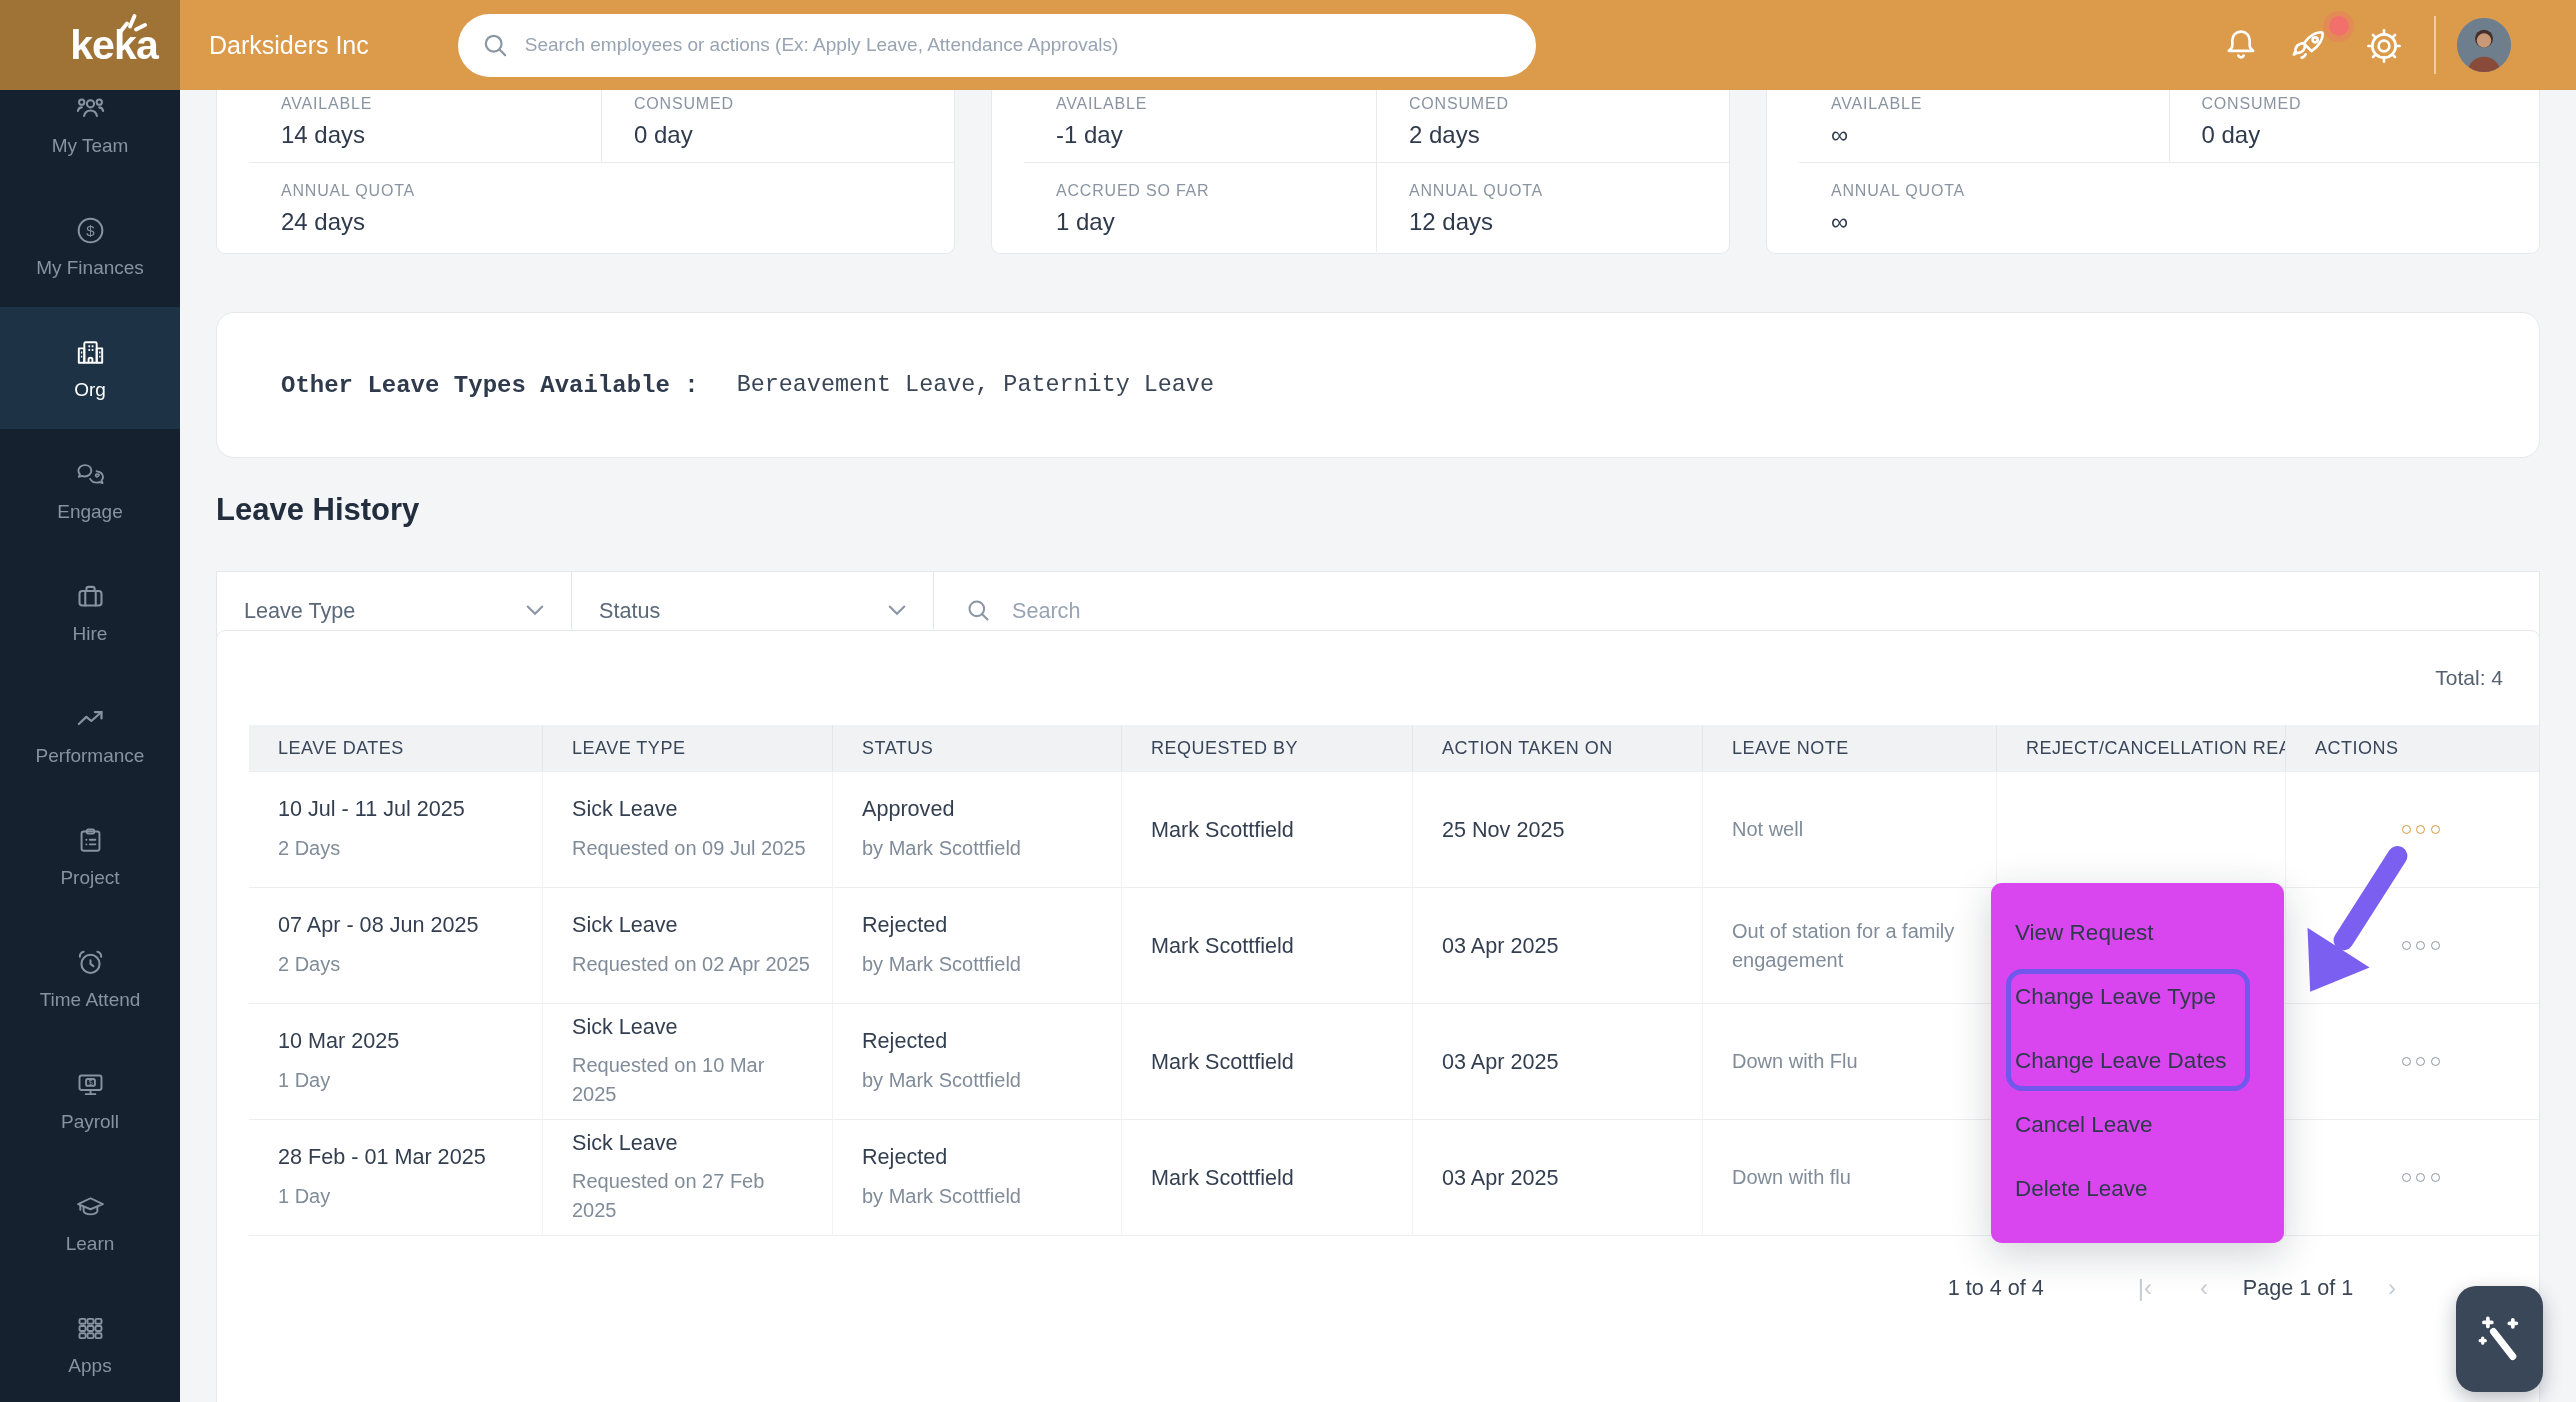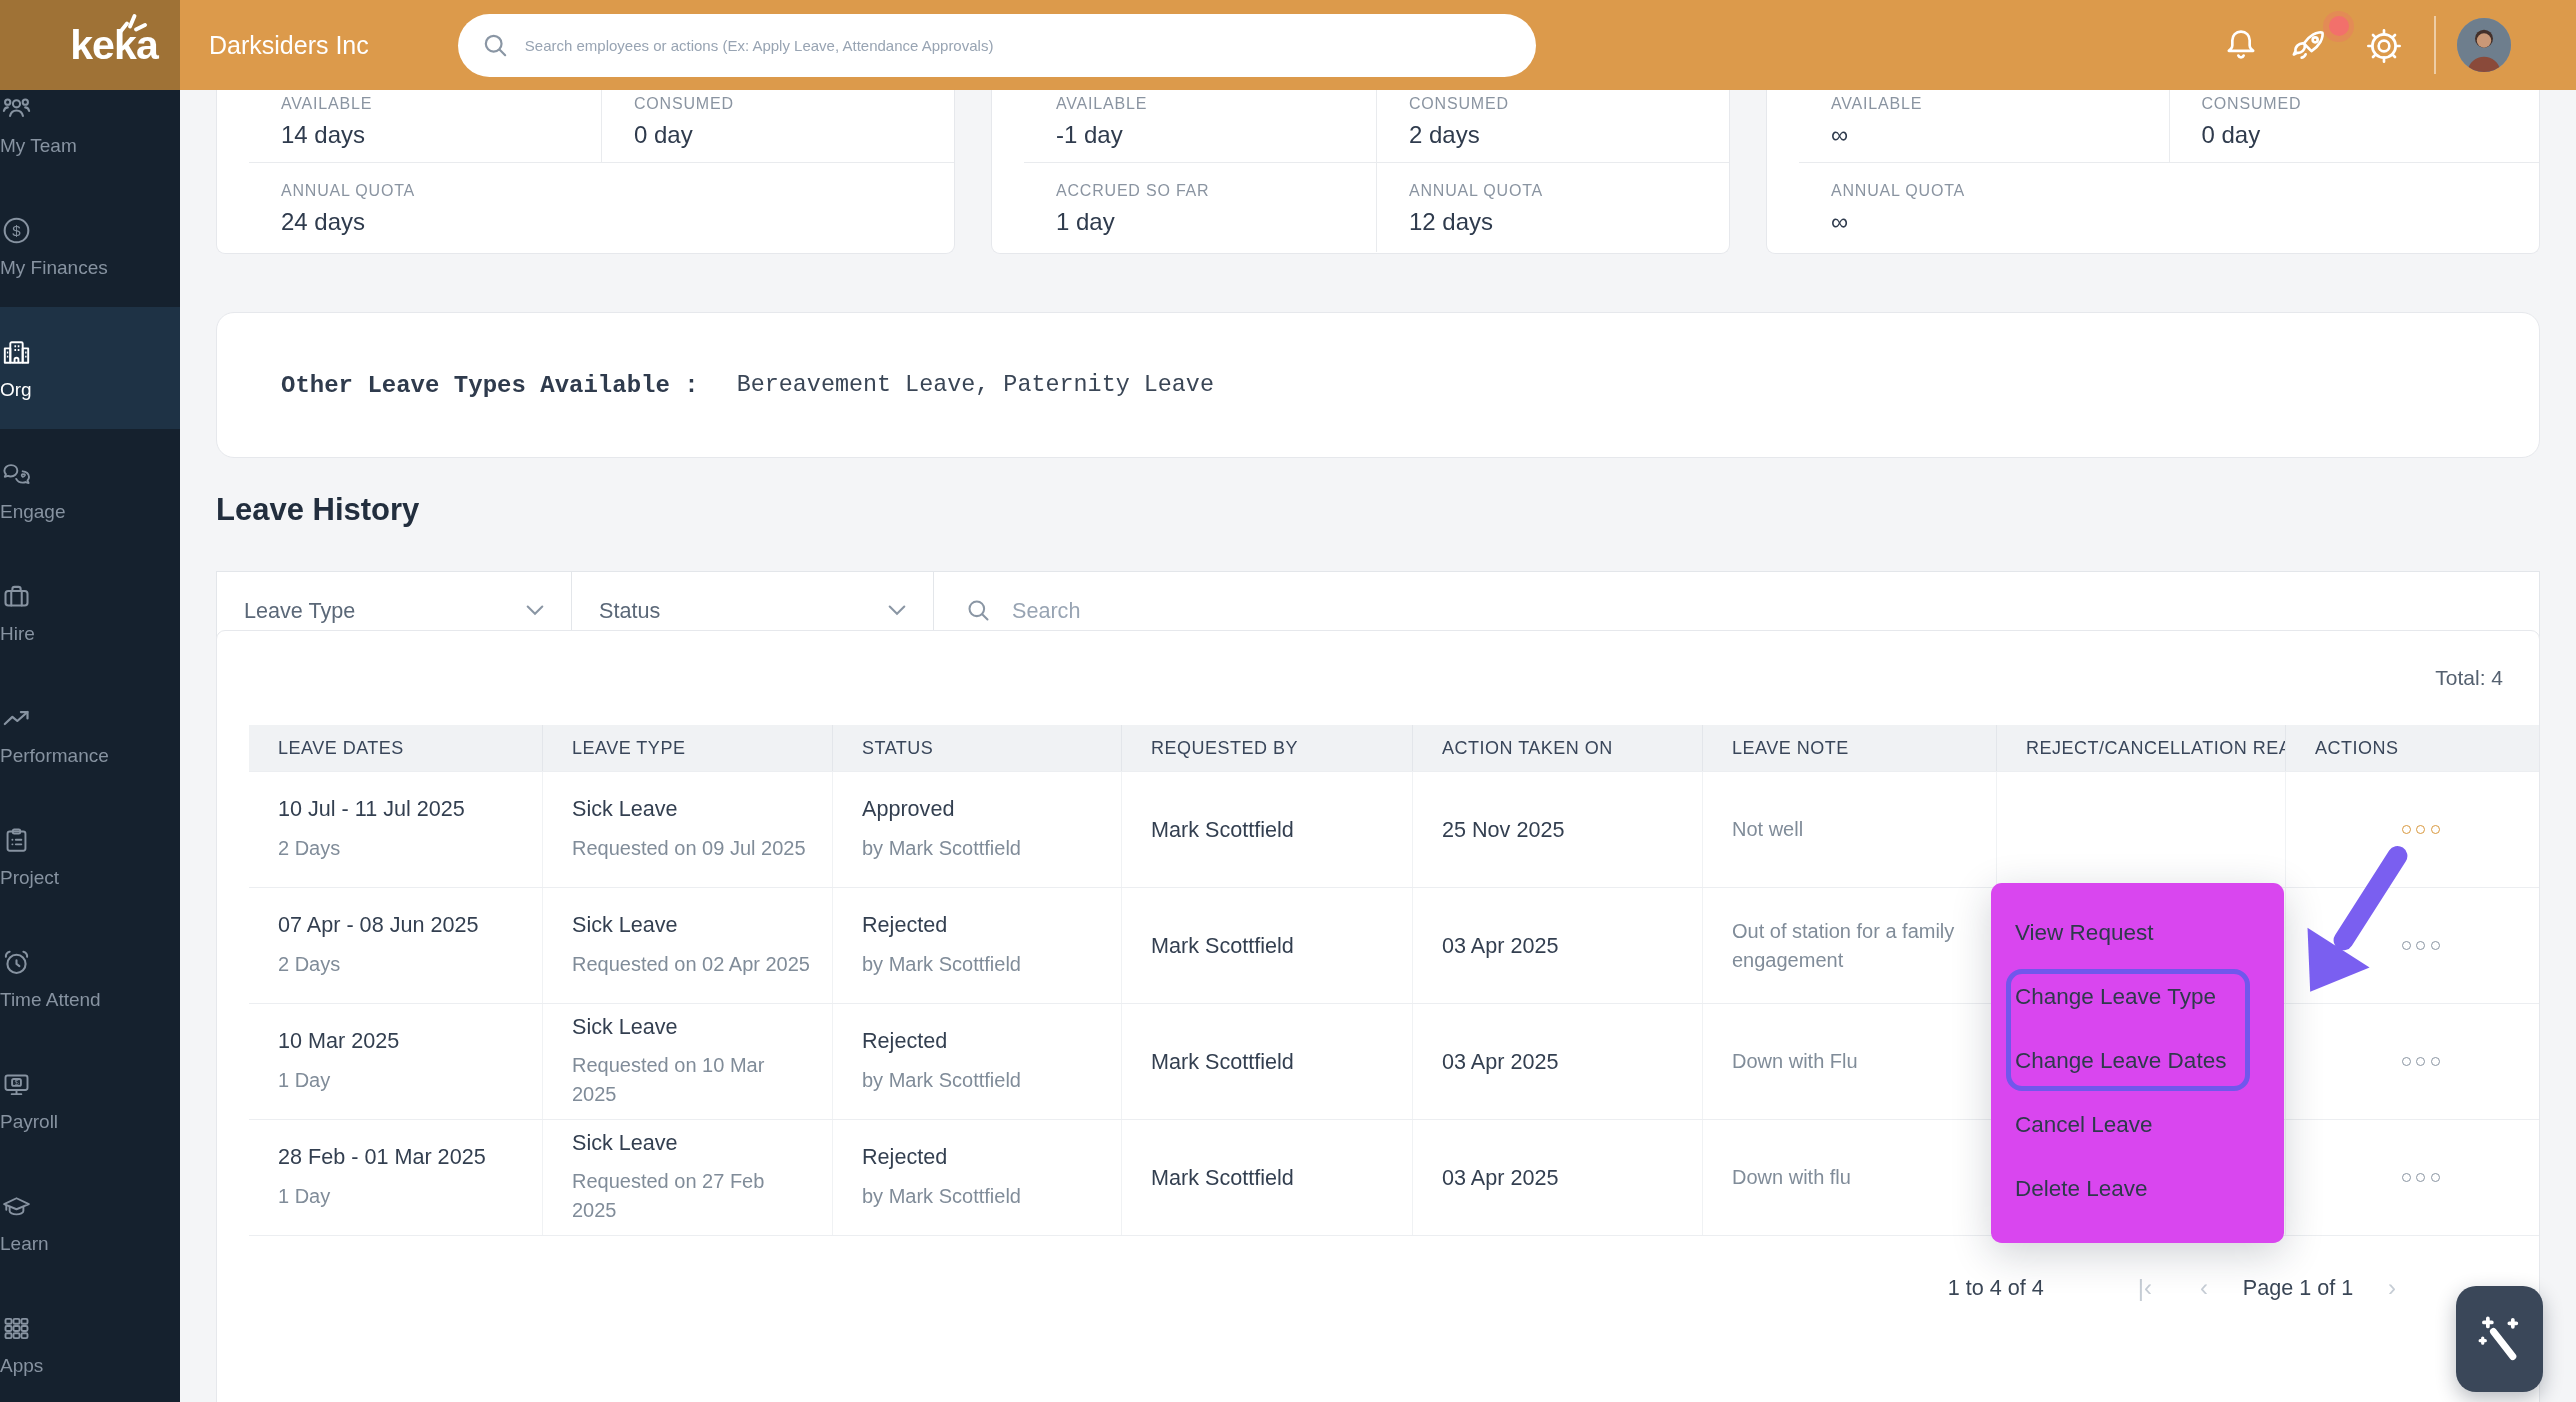--- a/index.html
+++ b/index.html
@@ -10,39 +10,39 @@
   
   .topbar{position:absolute;left:0;top:0;width:2576px;height:90px;background:#DC9A4B;z-index:30;}
   .logo-block{position:absolute;left:0;top:0;width:180px;height:90px;background:#9F7236;
     display:flex;align-items:center;justify-content:center;padding-left:48px;}
   .logo-text{color:#fff;font-size:41px;font-weight:bold;letter-spacing:-0.9px;position:relative;}
   .logo-spark{position:absolute;right:-23.4px;top:-16px;}
   .company{position:absolute;left:209px;top:0;height:90px;display:flex;align-items:center;
     color:#fff;font-size:25px;}
   .searchpill{position:absolute;left:458px;top:13.5px;width:1078px;height:63px;background:#fff;
     border-radius:32px;display:flex;align-items:center;padding:0 23.4px;}
-  .searchpill input{border:none;outline:none;flex:1;margin-left:14.4px;font-size:15px;
+  .searchpill input{border:none;outline:none;flex:1;margin-left:14.4px;font-size:19px;
     font-family:inherit;color:#14532d;background:transparent;}
   .searchpill input::placeholder{color:#98A4B3;}
   .top-ico{position:absolute;top:25px;width:40px;height:40px;color:#fff;cursor:pointer;}
   .ico-bell{left:2221px;}
   .ico-rocket{left:2290px;}
   .ico-gear{left:2364px;top:26px;}
   .notif-dot{position:absolute;left:2323px;top:10.8px;width:31px;height:31px;border-radius:50%;
     background:rgba(242,112,107,.35);display:flex;align-items:center;justify-content:center;}
   .notif-dot i{display:block;width:20px;height:20px;border-radius:50%;background:#F2706B;}
   .top-divider{position:absolute;left:2434px;top:16px;width:1.8px;height:58px;background:rgba(255,255,255,.5);}
   .avatar{position:absolute;left:2457px;top:18px;width:54px;height:54px;border-radius:50%;
     background:#8A97A5;overflow:hidden;cursor:pointer;}
 
   
   .sidebar{position:absolute;left:0;top:90px;width:180px;height:1313px;background:#15212E;
     overflow:hidden;z-index:20;}
   .side-list{position:absolute;left:0;top:-27px;width:180px;}
-  .side-item{height:122px;display:flex;flex-direction:column;align-items:flex-start;justify-content:center;
+  .side-item{height:122px;display:flex;flex-direction:column;align-items:center;justify-content:center;
     gap:10px;color:#8793A1;cursor:pointer;}
   .side-item.active{background:#1E3245;color:#FFFFFF;}
   .side-item svg{width:33px;height:33px;}
   .side-label{font-size:19px;}
 
   
   .content{position:absolute;left:180px;top:90px;width:2396px;height:1313px;}
   .card{background:#fff;border:0.9px solid #E6E8EC;padding-left:32px;}
 
   .sumcard{position:absolute;top:0;height:164px;border-top:none;border-radius:0 0 9px 9px;}

